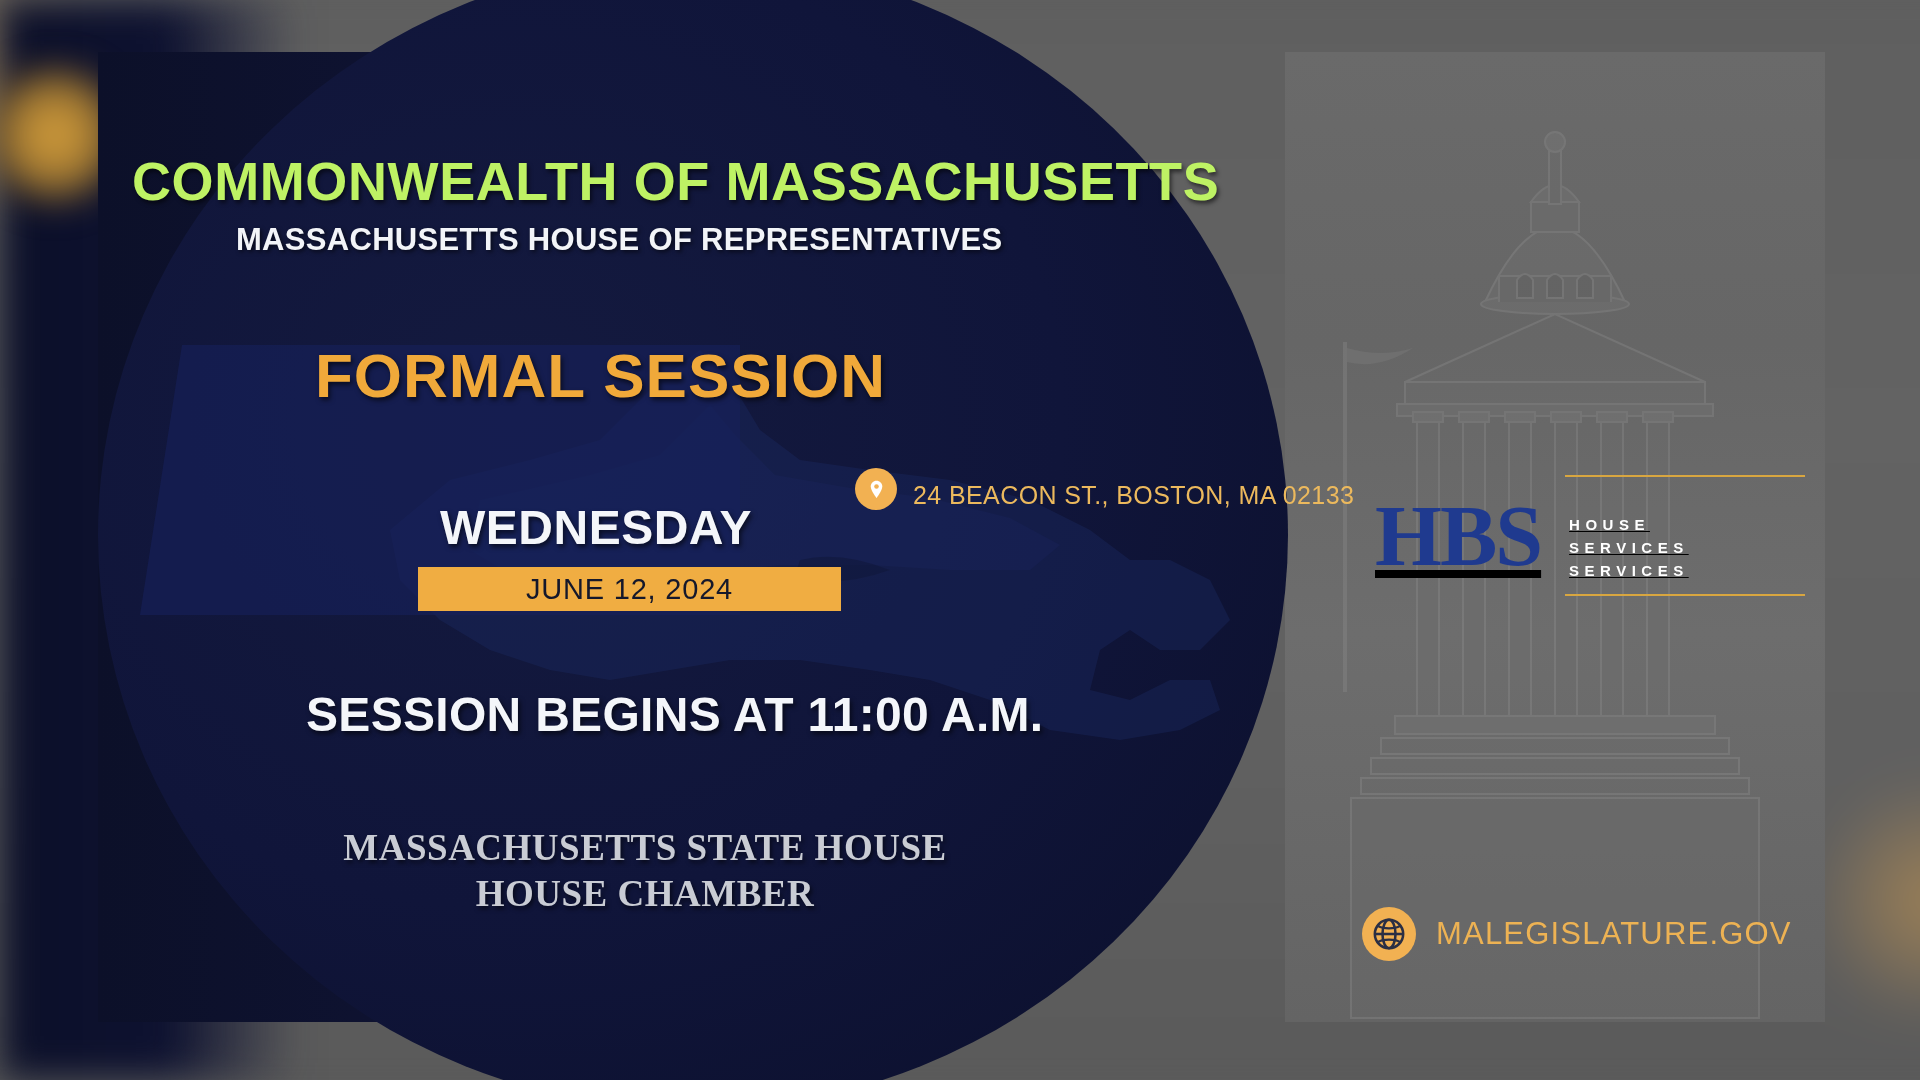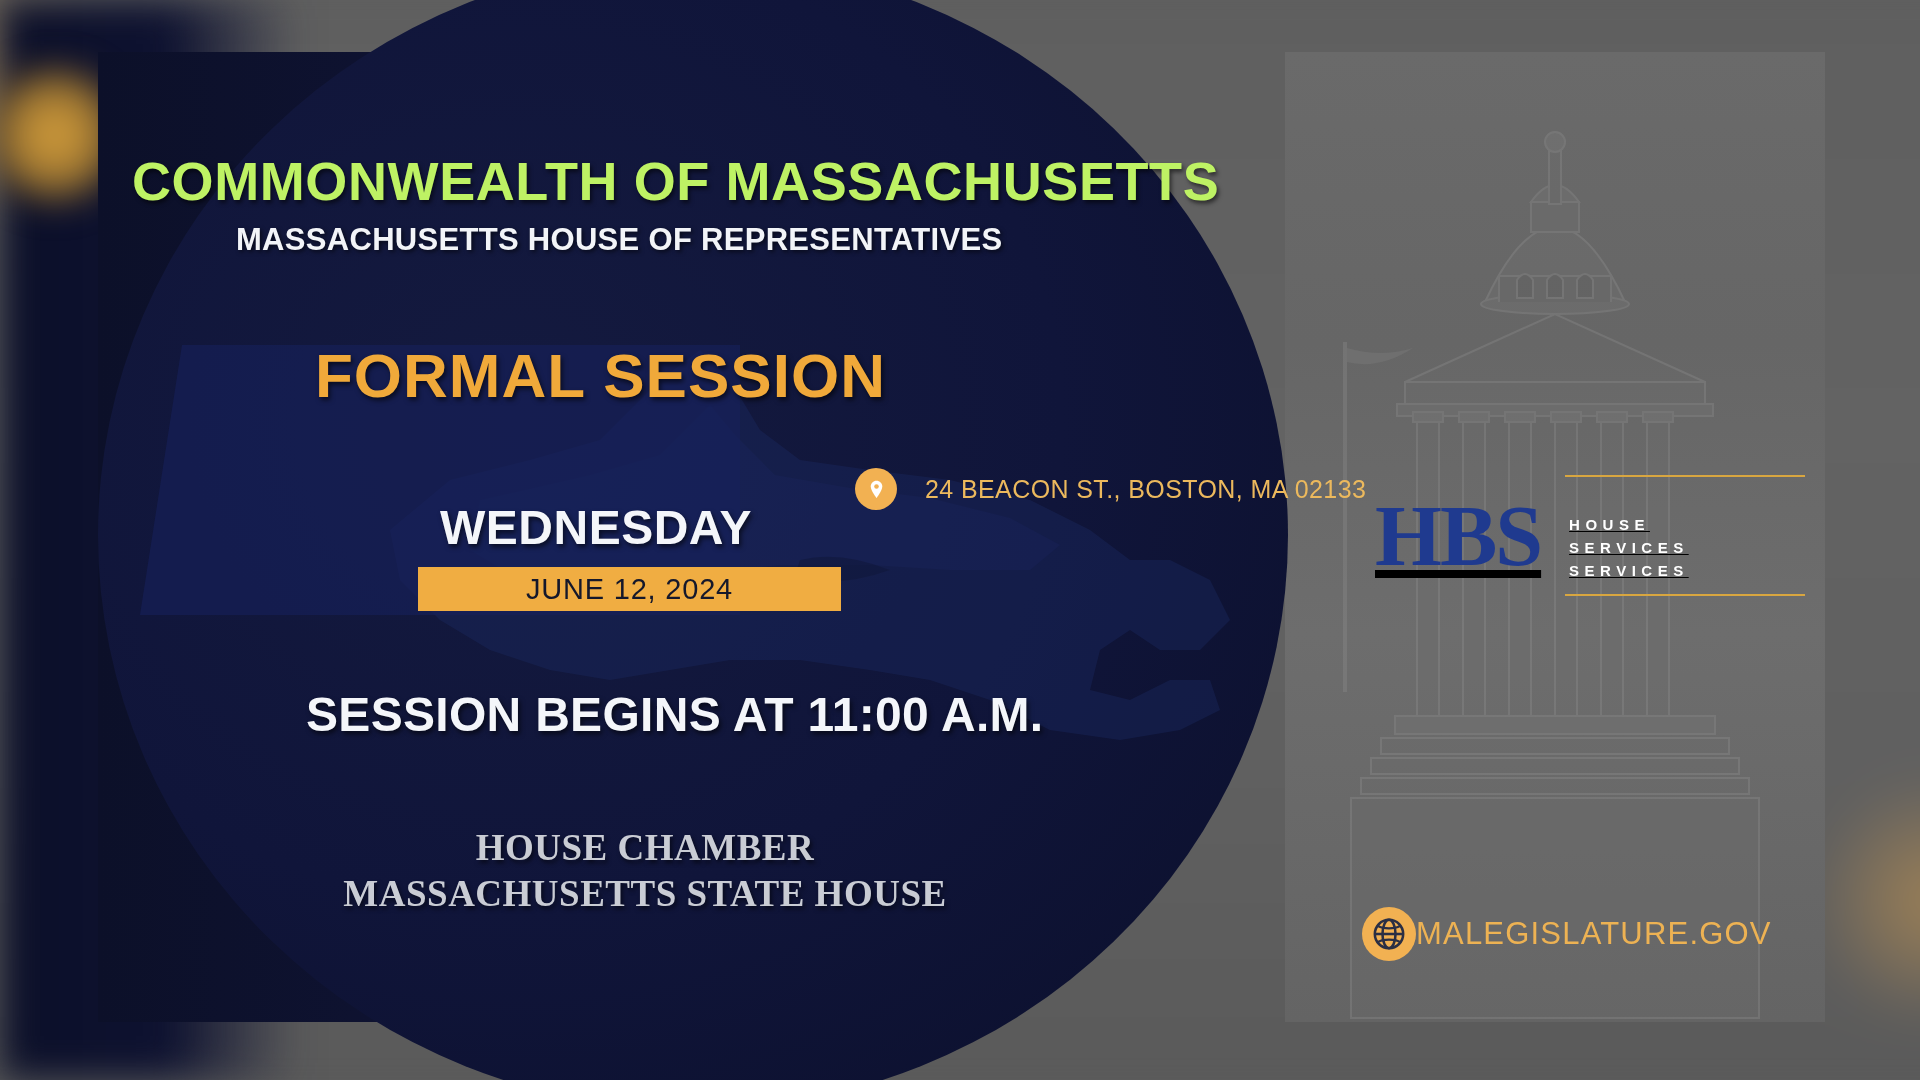--- a/index.html
+++ b/index.html
@@ -45,21 +45,21 @@
     font-size:54px;font-weight:700;letter-spacing:.6px;
     text-shadow:2px 3px 4px rgba(0,0,0,.55);white-space:nowrap;}
   .subtitle{position:absolute;left:236px;top:222px;color:#f2f4f8;
     font-size:31px;font-weight:600;letter-spacing:.3px;
     text-shadow:2px 2px 4px rgba(0,0,0,.6);white-space:nowrap;}
 
   .session-type{position:absolute;left:315px;top:340px;color:#f0a93a;
     font-size:62px;font-weight:700;letter-spacing:1px;
     text-shadow:2px 3px 5px rgba(0,0,0,.6);white-space:nowrap;}
 
-  .address{position:absolute;left:855px;top:468px;display:flex;align-items:center;gap:28px;}
+  .address{position:absolute;left:855px;top:468px;display:flex;align-items:flex-end;gap:16px;}
   .pin{width:42px;height:42px;border-radius:50%;background:#f2b152;
     display:flex;align-items:center;justify-content:center;flex:none;}
   .pin svg{width:21px;height:21px;display:block;}
   .address-text{color:#ecb95d;font-size:25px;letter-spacing:.4px;white-space:nowrap;}
 
   .weekday{position:absolute;left:440px;top:500px;color:#f4f6fa;
     font-size:48px;font-weight:700;letter-spacing:.5px;
     text-shadow:2px 3px 5px rgba(0,0,0,.6);white-space:nowrap;text-align:center;}
   .datebar{position:absolute;left:418px;top:567px;width:423px;height:44px;background:#f0ad42;
     display:flex;align-items:center;justify-content:center;}
@@ -77,21 +77,21 @@
   
   .hbs{position:absolute;left:1375px;top:475px;display:flex;align-items:center;text-decoration:underline;}
   .hbs-mark{font-family:"Liberation Serif",serif;color:#1f3a8f;font-size:86px;font-weight:700;
     line-height:86px;letter-spacing:-2px;}
   .hbs-rule{width:240px;margin-left:24px;}
   .hbs-line{height:2px;background:#d8a640;}
   .hbs-words{padding:12px 0 12px 4px;color:#ffffff;font-size:15px;font-weight:700;
     letter-spacing:5.5px;line-height:23px;margin-top:24px;}
 
   
-  .site{position:absolute;left:1362px;top:907px;display:flex;align-items:center;}
+  .site{position:absolute;left:1362px;top:907px;display:flex;align-items:center;gap:20px;}
   .globe{width:54px;height:54px;border-radius:50%;background:#f2b152;
     display:flex;align-items:center;justify-content:center;flex:none;}
   .globe svg{width:34px;height:34px;display:block;}
   .site-text{color:#edb253;font-size:31px;letter-spacing:1.2px;white-space:nowrap;}
 </style>
 </head>
 <body>
 
 <div id="stage">
 
@@ -187,22 +187,22 @@
     </div>
 
     <div class="weekday">WEDNESDAY</div>
     <div class="datebar">
       <span>JUNE 12, 2024</span>
     </div>
 
     <div class="begins">SESSION BEGINS AT 11:00 A.M.</div>
 
     <div class="venue">
+      <div>MASSACHUSETTS STATE HOUSE</div>
       <div>HOUSE CHAMBER</div>
-      <div>MASSACHUSETTS STATE HOUSE</div>
     </div>
 
     <div class="hbs">
       <div class="hbs-mark">HBS</div>
       <div class="hbs-rule">
         <div class="hbs-line"></div>
         <div class="hbs-words">
           <div>HOUSE</div>
           <div>SERVICES</div>
           <div>SERVICES</div>

